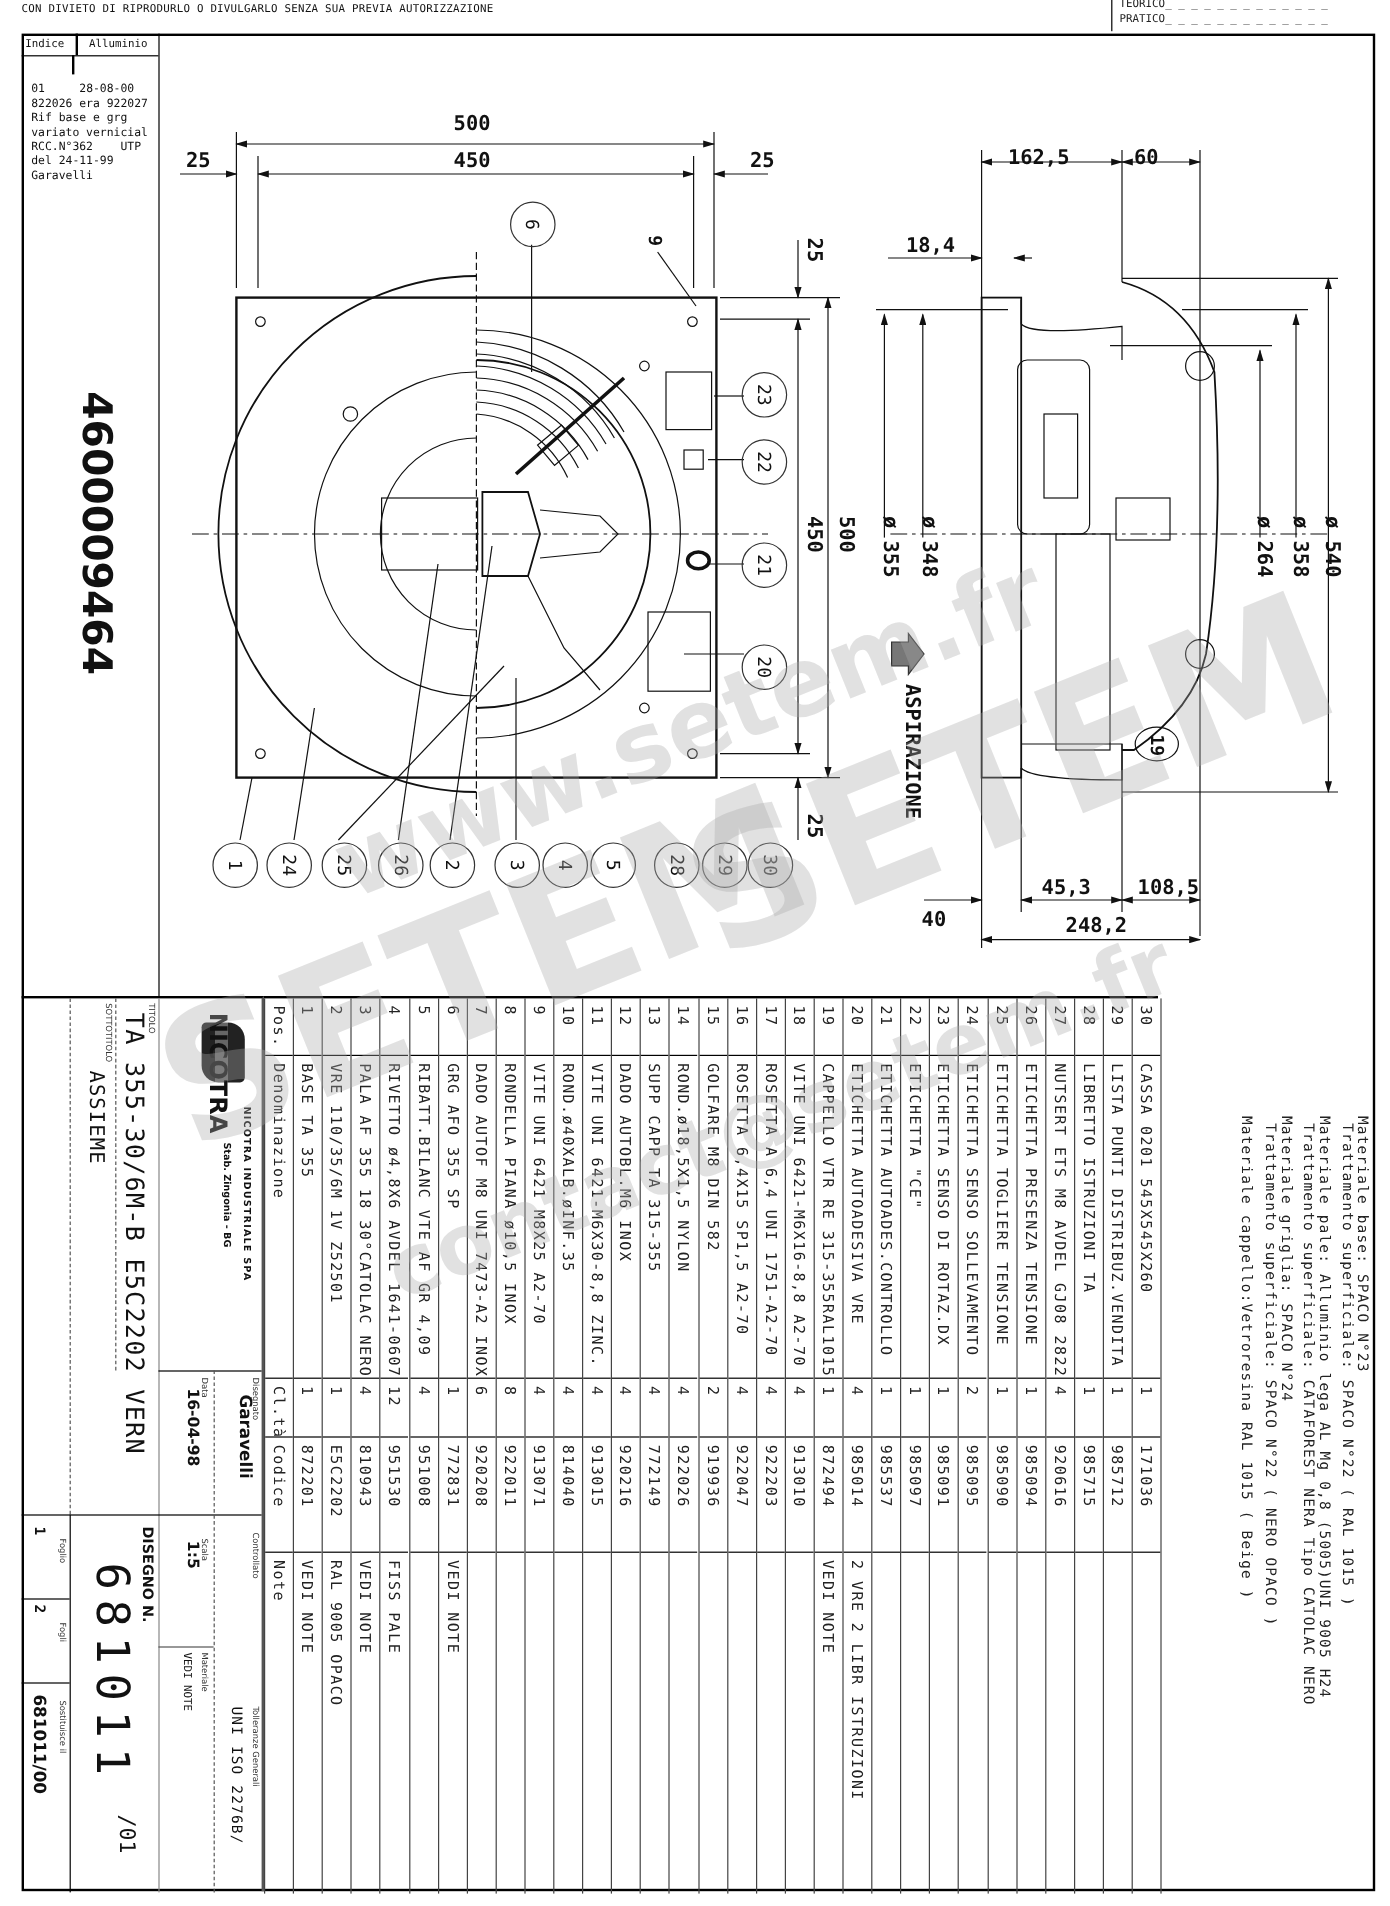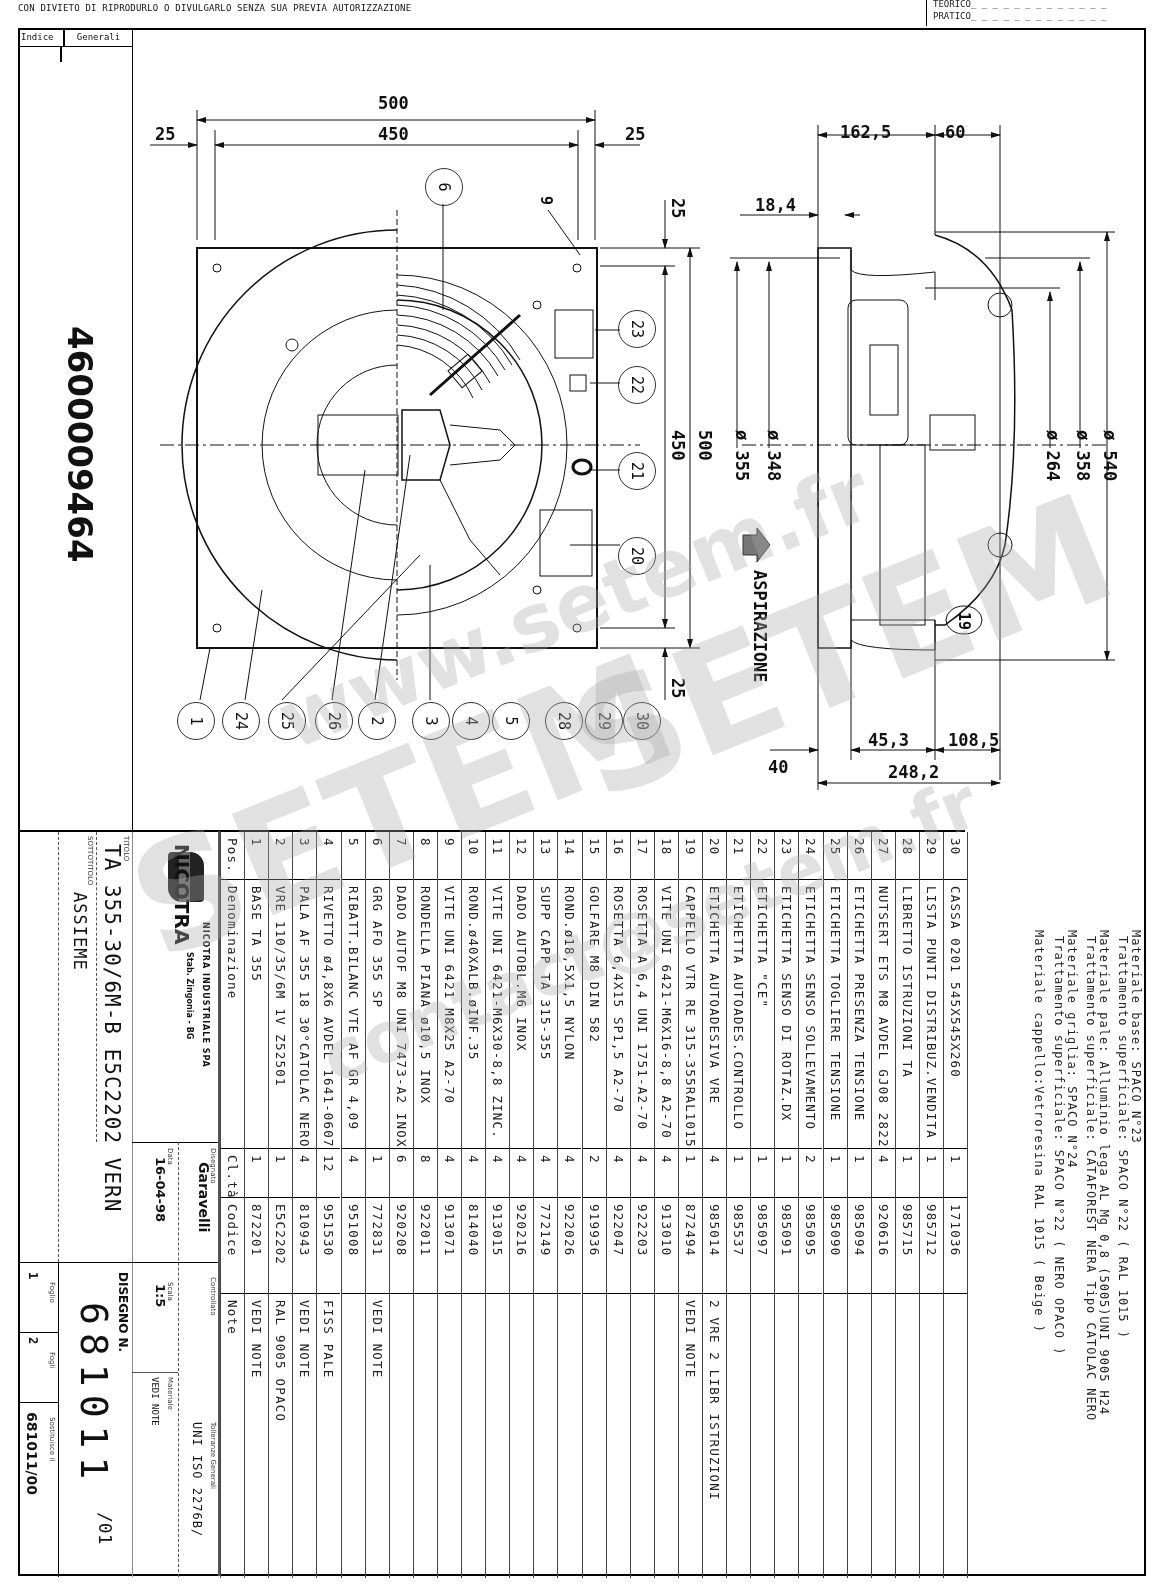--- a/index.html
+++ b/index.html
@@ -48,23 +48,30 @@
 <div class="abs test-box">
   <div class="test-line"><span>TEORICO</span>_ _ _ _ _ _ _ _ _ _ _ _ _</div>
   <div class="test-line"><span>PRATICO</span>_ _ _ _ _ _ _ _ _ _ _ _ _</div>
 </div>
 
 <div class="abs page-frame"></div>
 
 <div class="abs rev-col">
   <div class="rev-head">
     <div class="c1">Indice</div>
-    <div class="c2">Generali</div>
+    <div class="c2">Alluminio</div>
   </div>
   <div class="rev-stub"></div>
+  <div class="rev-body"><span>01</span>     <span>28-08-00</span>
+<span>822026 era 922027</span>
+<span>Rif base e grg</span>
+<span>variato vernicial</span>
+<span>RCC.N°362    UTP</span>
+<span>del 24-11-99</span>
+<span>Garavelli</span></div>
 </div>
 
 <div class="rot big-code" style="left:100px;top:326px;">4600009464</div>
 
 <svg class="drawing" width="1158" height="830" viewBox="0 0 1158 830">
   <defs>
     <marker id="arr" markerWidth="10" markerHeight="6" refX="9" refY="3" orient="auto-start-reverse">
       <path d="M0,0 L10,3 L0,6 z" fill="#111"></path>
     </marker>
   </defs>

